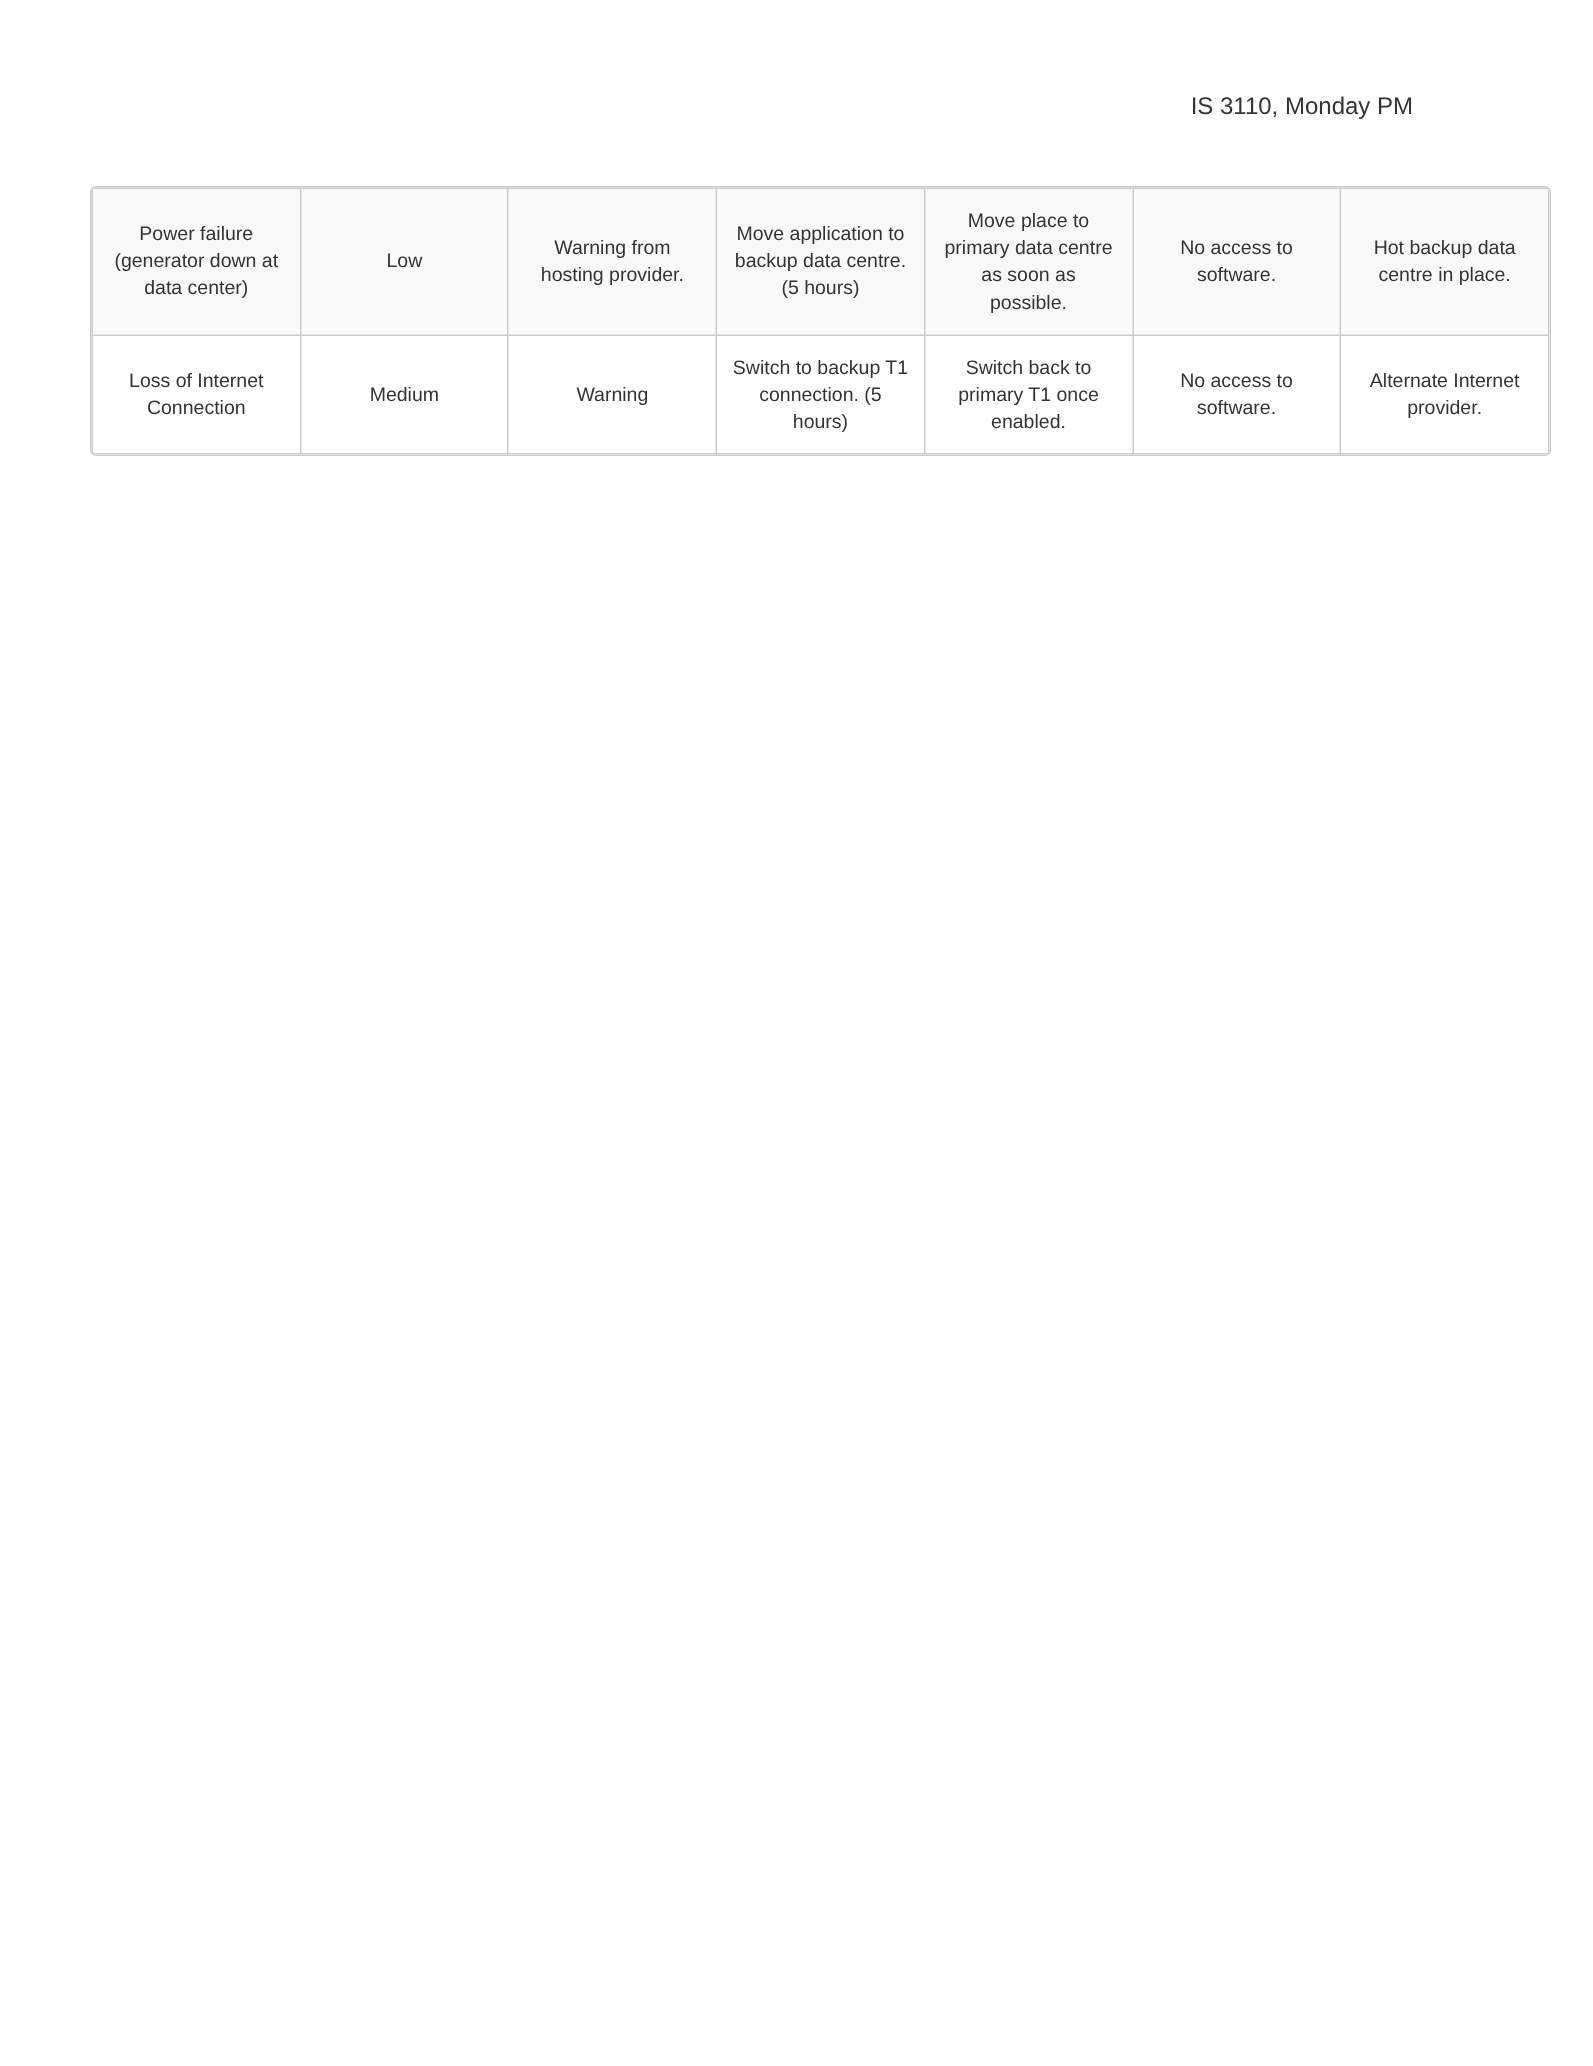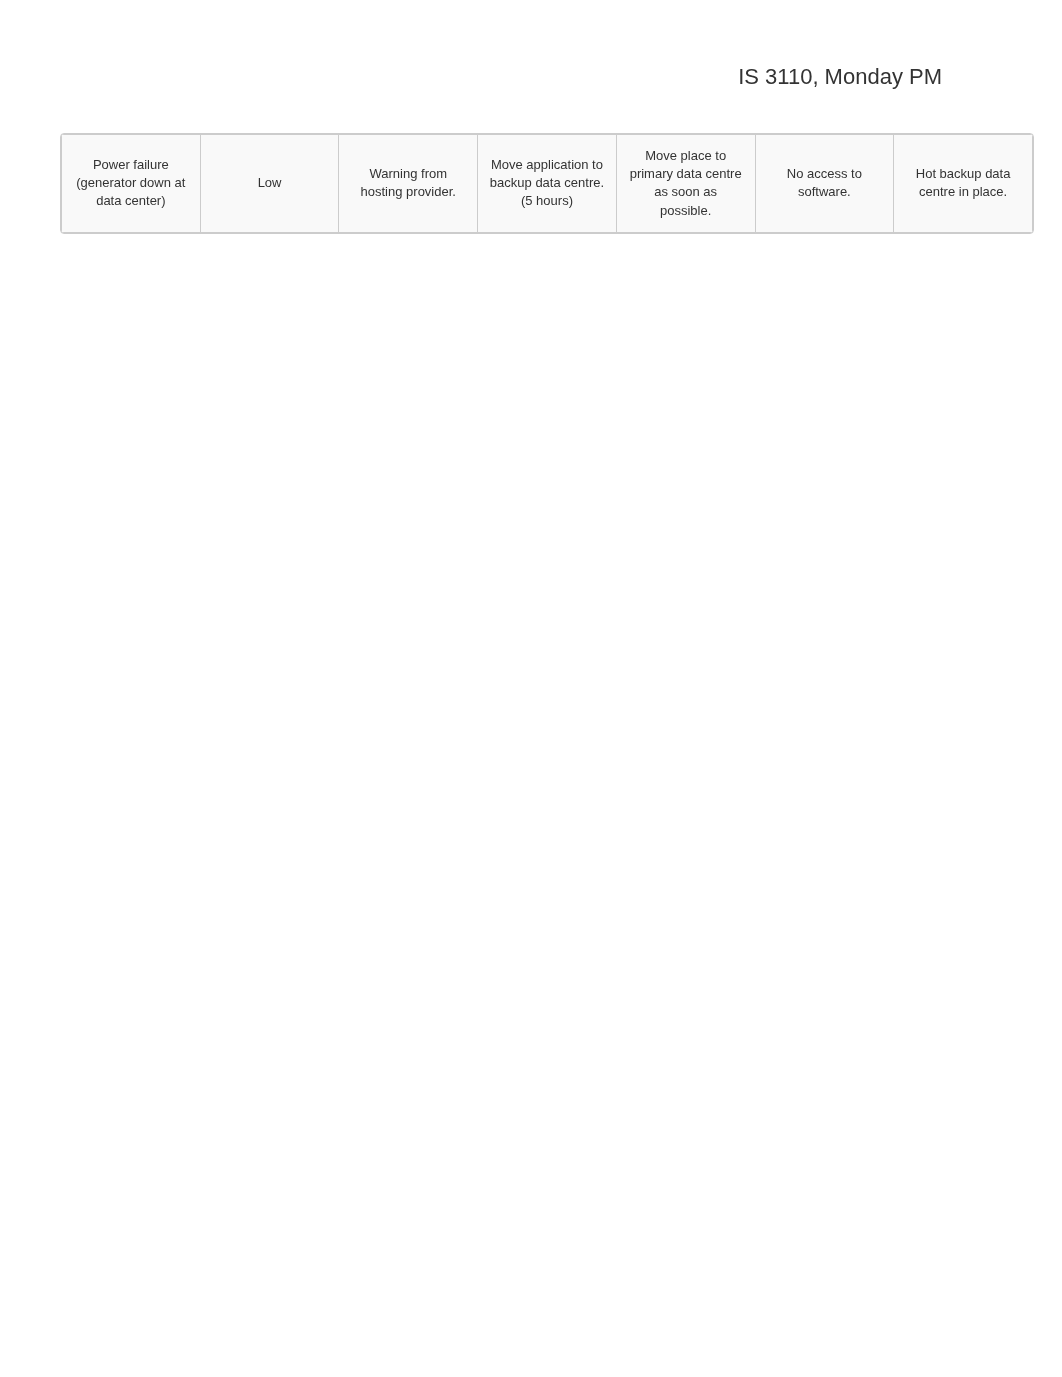--- a/index.html
+++ b/index.html
@@ -13,21 +13,21 @@
       font-family: Arial, sans-serif;
       font-size: 13px;
       color: #333;
       width: 1062px;
       min-height: 1377px;
     }
 
     .page-header {
       text-align: right;
       padding: 60px 120px 20px 0;
-      font-size: 22px;
+      font-size: 16px;
       color: #333;
       line-height: 1.5;
     }
 
     .table-container {
       margin: 20px 28px 0 60px;
       border: 1px solid #ccc;
       border-radius: 4px;
       overflow: hidden;
     }
@@ -68,15 +68,24 @@
     <tbody id="table-body">
     <tr>
           <td>Power failure (generator down at data center)</td>
           <td>Low</td>
           <td>Warning from hosting provider.</td>
           <td>Move application to backup data centre. (5 hours)</td>
           <td>Move place to primary data centre as soon as possible.</td>
           <td>No access to software.</td>
           <td>Hot backup data centre in place.</td>
         </tr>
+        <tr>
+          <td>Loss of Internet Connection</td>
+          <td>Medium</td>
+          <td>Warning</td>
+          <td>Switch to backup T1 connection. (5 hours)</td>
+          <td>Switch back to primary T1 once enabled.</td>
+          <td>No access to software.</td>
+          <td>Alternate Internet provider.</td>
+        </tr>
       </tbody>
   </table>
 </div>
 
 </body></html>

